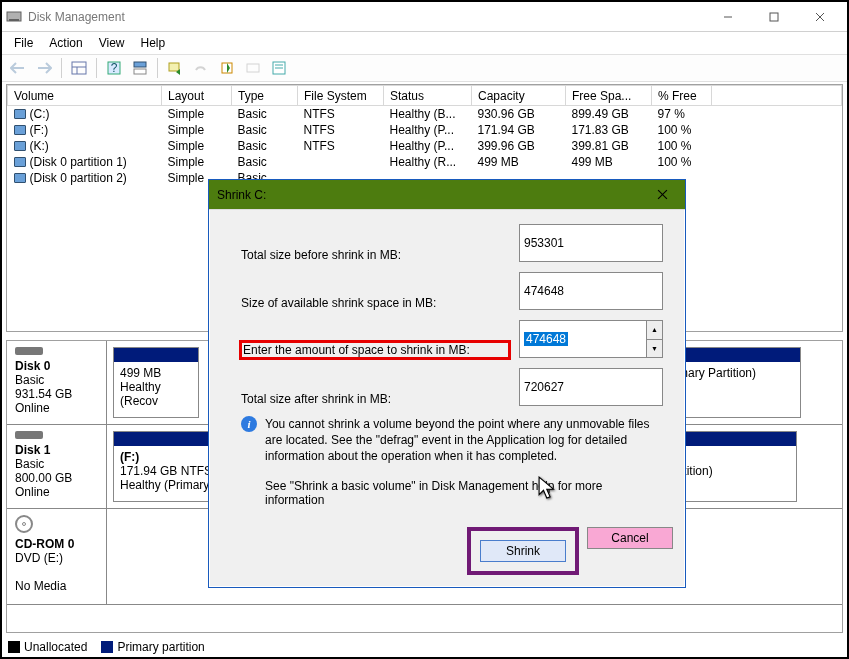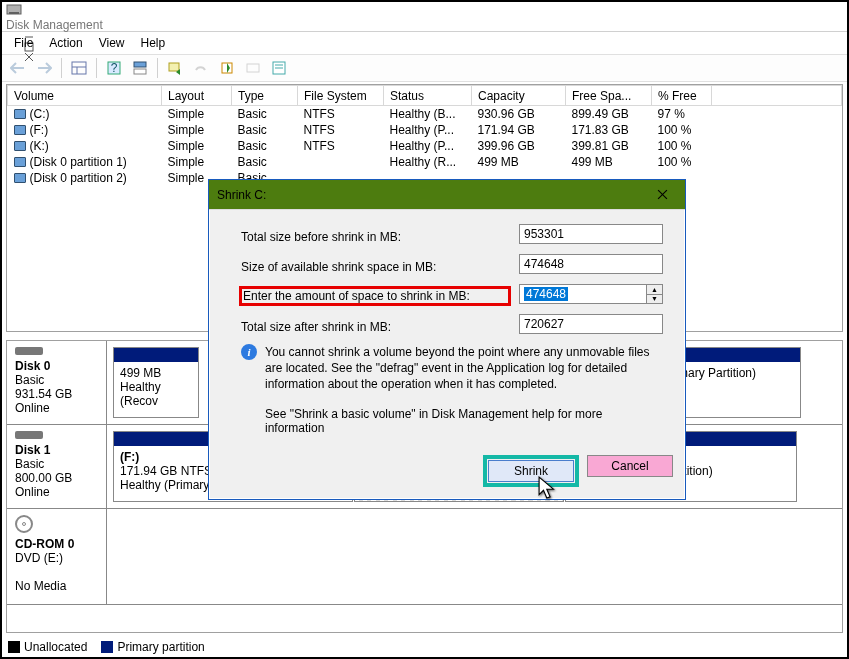--- a/index.html
+++ b/index.html
@@ -1,19 +1,19 @@
 <!DOCTYPE html>
 <html><head>
 <meta charset="utf-8">
 <style>
 * { box-sizing: border-box; font-family: "Segoe UI", Tahoma, sans-serif; font-size: 12px; }
 body { margin: 0; background: #fff; }
 .frame { width: 849px; height: 659px; border: 2px solid #000; position: relative; overflow: hidden; background: #fff; }
 
-.titlebar { height: 30px; display: flex; align-items: flex-start; padding: 0 4px; border-bottom: 1px solid #d0d0d0; flex-direction: column; }
+.titlebar { height: 30px; display: flex; align-items: center; padding: 0 4px; border-bottom: 1px solid #d0d0d0; }
 .titlebar .app-icon { width: 16px; height: 16px; margin-right: 6px; display:inline-flex; align-items:center; justify-content:center; }
 .titlebar .title { flex: 1; color: #777; font-size:12px; }
 .winbtn { width: 46px; height: 30px; display:flex; align-items:center; justify-content:center; color:#555; }
 .winbtn svg { width:10px; height:10px; }
 
 .menubar { height: 22px; display:flex; align-items:center; padding: 0 4px; gap: 0; }
 .menubar span { padding: 2px 8px; }
 
 .toolbar { height: 28px; display:flex; align-items:center; padding: 0 4px; gap: 2px; border-top:1px solid #e0e0e0; border-bottom:1px solid #e0e0e0; background:#fdfdfd;}
 .tb-sep { width:1px; height:20px; background:#d0d0d0; margin:0 3px;}
@@ -48,33 +48,33 @@
 .legend { position:absolute; left:6px; bottom:3px; display:flex; gap:14px; align-items:center; font-size:12px;}
 .swatch { width:12px; height:12px; display:inline-block; margin-right:4px; vertical-align:-2px;}
 
 .dialog { position:absolute; left:206px; top:177px; width:478px; border:1px solid #185abd; background:#f0f0f0; box-shadow:0 0 0 1px #fff inset; z-index:10;}
 .dlg-title { height:30px; display:flex; align-items:center; padding:0 8px; background:#4d7c0f; border-bottom:1px solid #ddd;}
 .dlg-title span { flex:1; }
 .dlg-close { width:30px; height:30px; display:flex; align-items:center; justify-content:center;}
 .dlg-body { padding:14px 22px 14px 32px; }
 .dlg-row { display:flex; align-items:flex-end; margin-bottom:10px; gap:10px;}
 .dlg-row label { flex:1; }
-.dlg-inp { width:144px; height:20px; border:1px solid #888; background:#fff; padding:1px 4px; display:flex; align-items:center;}
+.dlg-inp { width:144px; height:38px; border:1px solid #888; background:#fff; padding:1px 4px; display:flex; align-items:center;}
 .dlg-spin { display:flex; }
 .dlg-spin .sp { width:16px; display:flex; flex-direction:column; border:1px solid #888; border-left:0;}
 .dlg-spin .sp div { flex:1; background:#eee; display:flex; align-items:center; justify-content:center; font-size:7px; line-height:1;}
 .dlg-spin .sp div:first-child{border-bottom:1px solid #888;}
 .info-para { display:flex; gap:8px; margin:6px 0 14px; line-height:1.35;}
 .info-icon { width:16px; height:16px; border-radius:50%; background:#2d7ae0; color:#fff; font-weight:700; font-style:italic; font-family:Georgia,serif; display:flex; align-items:center; justify-content:center; flex:0 0 16px; font-size:11px;}
 .dlg-btns { display:flex; justify-content:flex-end; gap:8px; padding:6px 12px 12px;}
 .btn { width:86px; height:22px; border:1px solid #888; background:#f9a8d4; display:flex; align-items:center; justify-content:center;}
 .btn.def { background:#e0e8f8; border-color:#4a7dcc;}
 
 .hl-red { outline:3px solid #e70000; outline-offset:-1px; }
-.hl-red-big { border:4px solid #14b8a6; padding:1px;}
+.hl-red-big { border:4px solid #701a75; padding:9px;}
 .cursor { position:absolute; width:22px; height:26px; z-index:30;}
 .cursor svg { filter: drop-shadow(1px 1px 1px rgba(0,0,0,.6));}
 .sel-blue { background:#0078d7; color:#fff; padding:0 2px;}
 </style>
 </head>
 <body>
 
 <div class="frame">
 
   <div class="titlebar">

